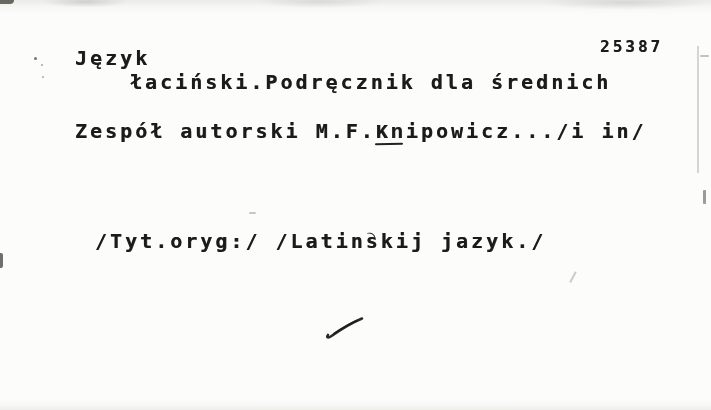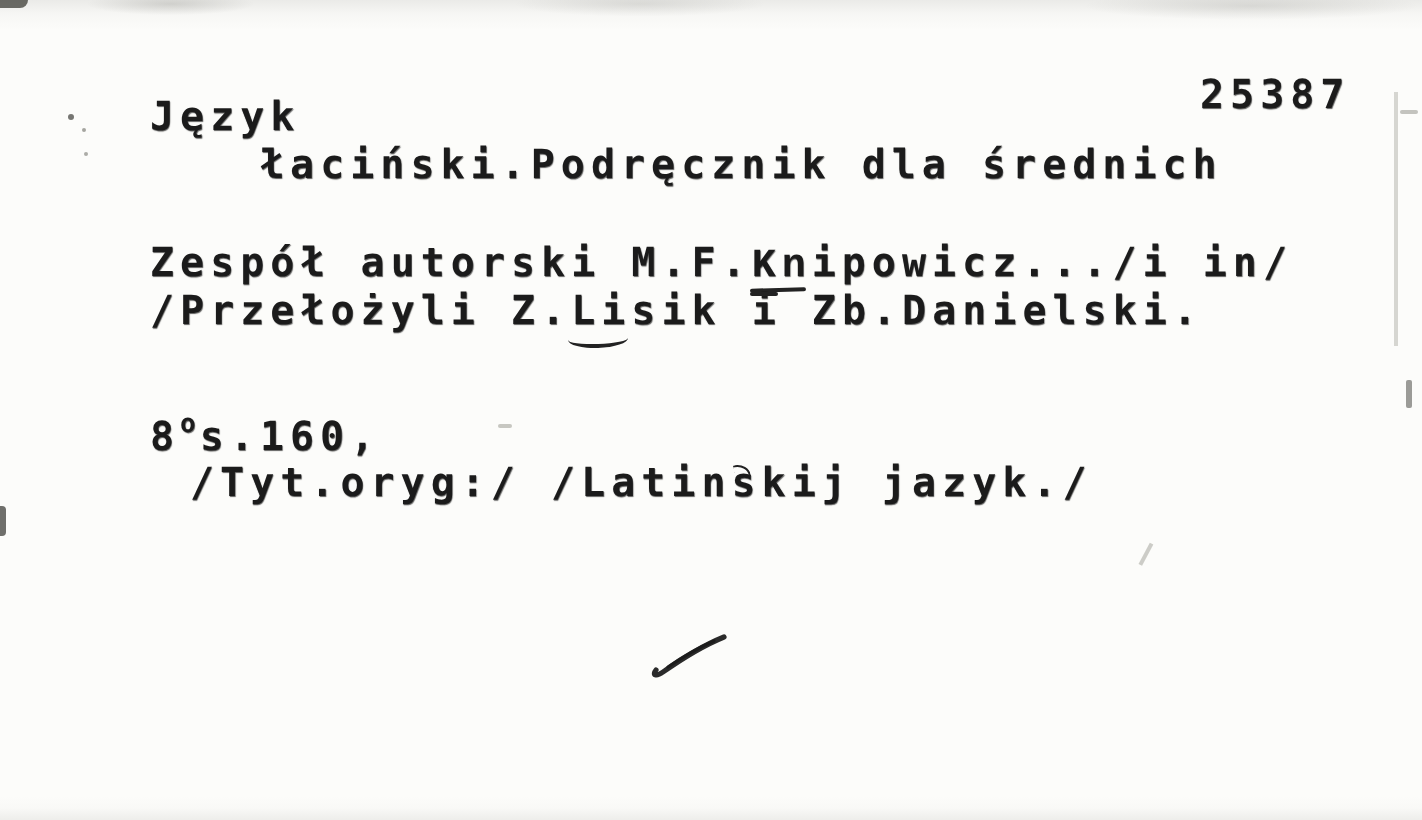--- a/index.html
+++ b/index.html
@@ -32,21 +32,21 @@
   }
   .tw-line {
     position: absolute;
     font-size: 20px;
     line-height: 24px;
     letter-spacing: 3px;
     white-space: pre;
     text-shadow: 0.3px 0.3px 0.5px rgba(10,10,10,0.65);
     text-align: center;
   }
-  .call-number { font-size: 20px; }
+  .call-number { font-size: 16px; }
   
   .u-kn { position: relative; font-family: Liberation Mono, monospace; }
   .u-kn::after {
     content: ""; position: absolute; left: -1px; right: 3px; bottom: -1px; height: 2.4px;
     background: #222; border-radius: 2px; transform: rotate(-1.5deg);
   }
   .u-li { position: relative; }
   .u-li::after {
     content: ""; position: absolute; left: -2px; bottom: -7px; width: 30px; height: 7px;
     border-bottom: 2.6px solid #222; border-radius: 50%; transform: rotate(-2deg);
@@ -91,24 +91,22 @@
 
   <div class="tw-line call-number" style="left:600px; top:35px;">25387</div>
 
   <div class="tw-line" style="left:75px; top:46px;">Język</div>
 
   <div class="tw-line" style="left:130px; top:70px;">łaciński.Podręcznik dla średnich</div>
 
 
   <div class="tw-line" style="left:75px; top:119px;"><span>Zespół autorski M.F.</span><span class="u-kn">Kn</span><span>ipowicz.../i in/</span></div>
 
-  <div class="tw-line" style="left:75px; top:143px;"><span>/Przełożyli Z.</span><span class="u-li">Li</span><span>sik </span><span class="o-i">i</span><span> Zb.Danielski.</span></div>
 
 
-  <div class="tw-line" style="left:75px; top:206px;"><span>8</span><span class="sup-o">o</span><span>s.160,</span></div>
 
   <div class="tw-line" style="left:95px; top:229px;"><span>/Tyt.oryg:/ /Latin</span><span class="d-s">s</span><span>kij jazyk./</span></div>
 
   <svg class="artifact pencil-stroke-box" viewBox="0 0 42 26" xmlns="http://www.w3.org/2000/svg">
     <path d="M4,21 C2,23.5 4,24.5 7.5,22 C16,16 27,9 38,4.5" fill="none" stroke="#181818" stroke-width="2.6" stroke-linecap="round" opacity="0.92"></path>
     <path d="M10,19.5 C18,14 26,9.5 33,6.5" fill="none" stroke="#181818" stroke-width="1.6" stroke-linecap="round" opacity="0.8"></path>
   </svg>
 
   <div class="artifact corner-tl"></div>
   <div class="artifact edge-left"></div>

